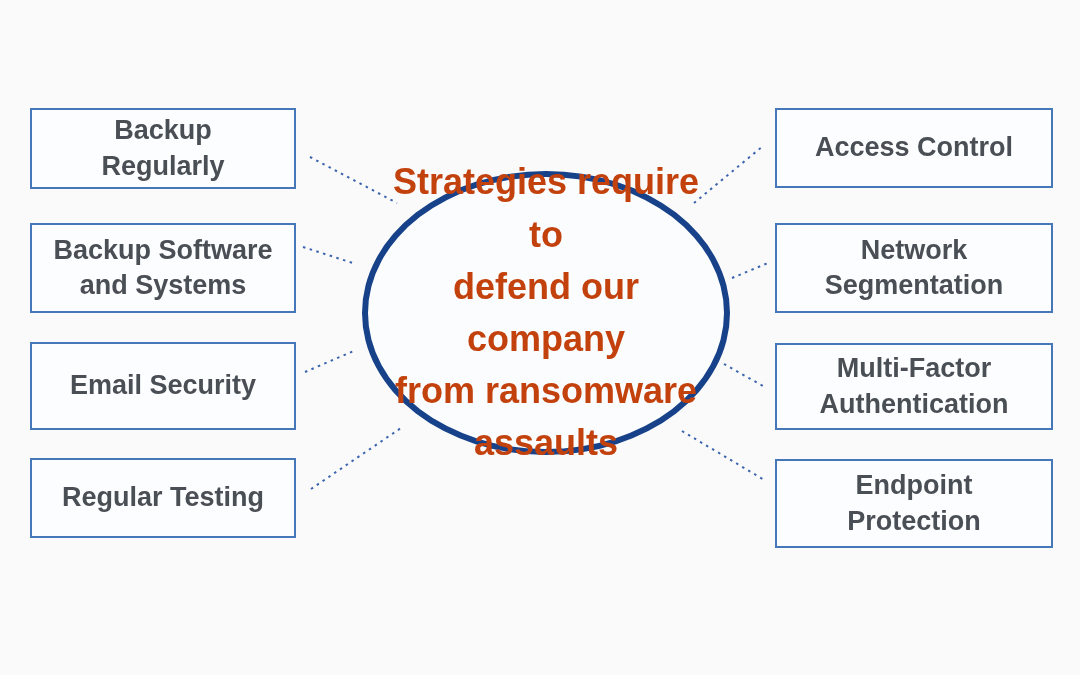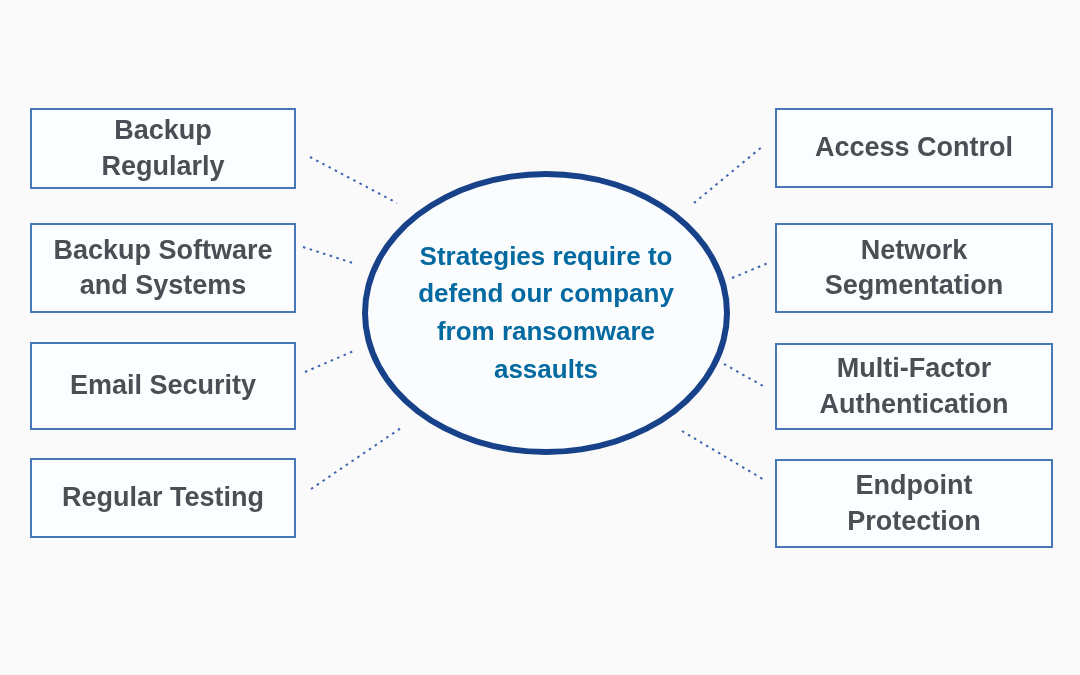--- a/index.html
+++ b/index.html
@@ -56,23 +56,23 @@
     border: 6px solid #17428a;
     border-radius: 50%;
     background: #fbfcfd;
     display: flex;
     align-items: center;
     justify-content: center;
     text-align: center;
   }
   .center-label {
     font-weight: bold;
-    font-size: 26px;
+    font-size: 36px;
     line-height: 1.45;
-    color: #0369a1;
+    color: #c2410c;
     white-space: pre-line;
     padding: 0 14px;
   }
 </style>
 </head>
 <body>
 
 <div class="canvas">
 
   <svg class="connectors" viewBox="0 0 1080 675" xmlns="http://www.w3.org/2000/svg">

